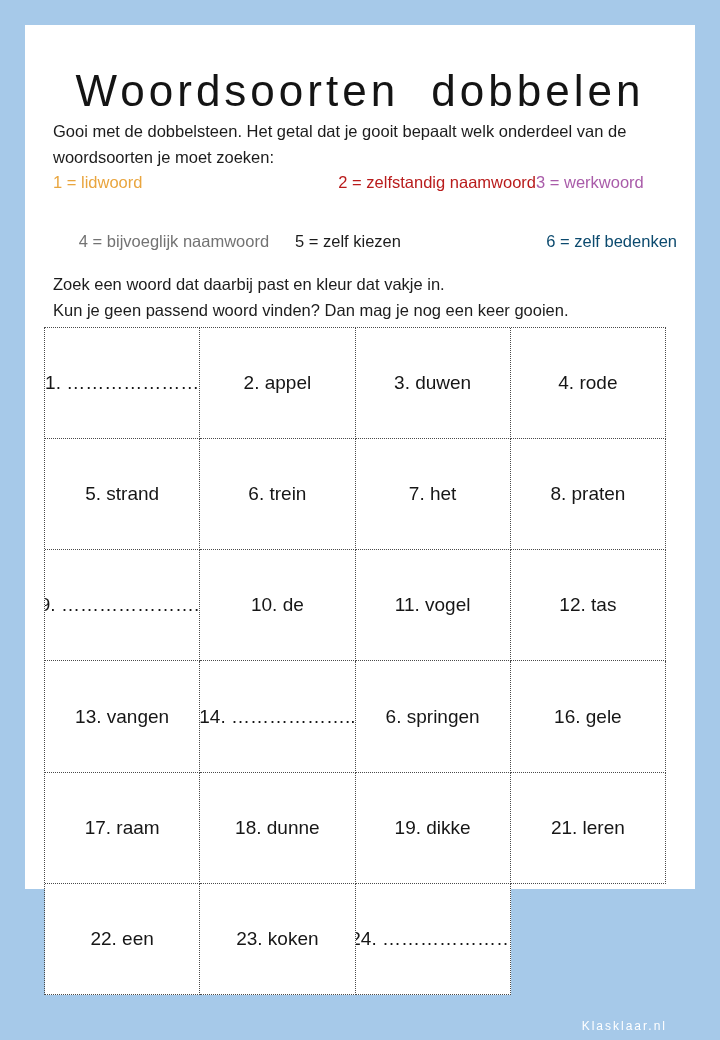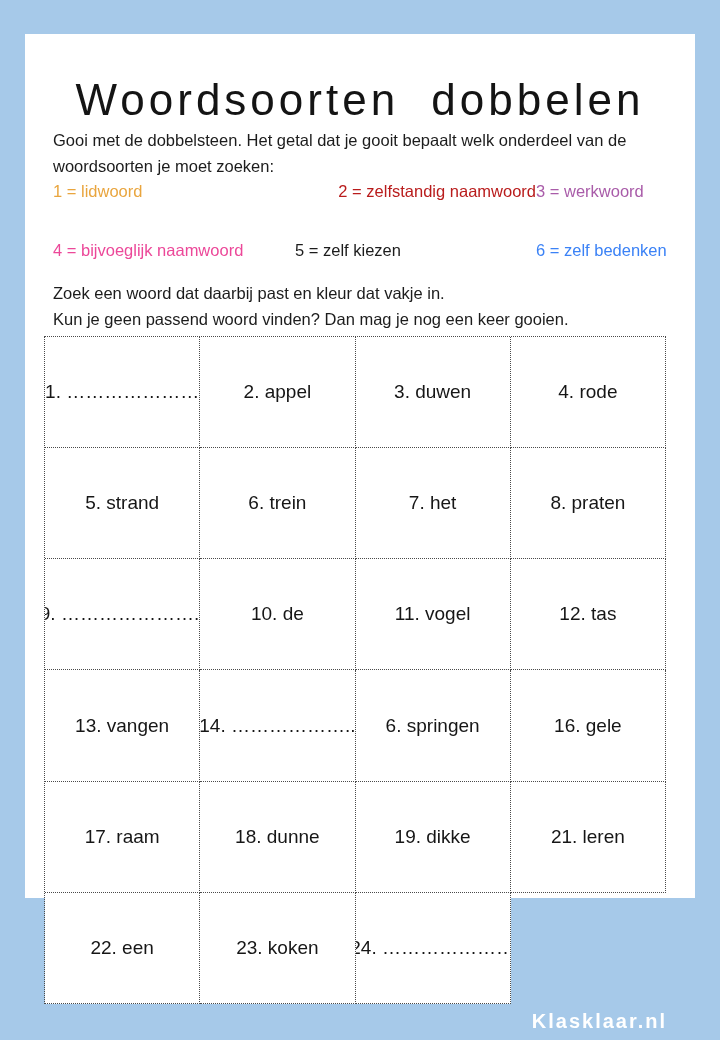--- a/index.html
+++ b/index.html
@@ -7,21 +7,20 @@
     width: 720px; height: 1040px;
     position: relative; overflow: hidden;
     background: #A6C9E9;
     font-family: "Liberation Sans", sans-serif;
     color: #1c1c1c;
   }
   .sheet {
     position: absolute; left: 25px; top: 25px;
     width: 670px; height: 864px;
     background: #ffffff;
-    margin-top: 9px;
   }
   .title {
     position: absolute; top: 12px; left: 0; right: 0;
     text-align: center;
     font-size: 44px;
     font-weight: 300;
     letter-spacing: 4px;
     word-spacing: 16px;
     color: #141414;
     white-space: nowrap;
@@ -59,41 +58,41 @@
     display: flex; align-items: center; justify-content: center;
     font-size: 19px; color: #161616;
     padding: 0 5px;
     overflow: hidden;
     white-space: nowrap;
     background: #ffffff;
   }
   .brand {
     position: absolute; right: 53px; bottom: 7px;
     color: #ffffff;
-    font-size: 20px;
+    font-size: 12px;
     letter-spacing: 2px;
-    font-weight: 700;
+    font-weight: 400;
   }
 </style>
 </head>
 <body style="background: rgb(166, 201, 233);">
 
 <div class="sheet">
 
   <h1 class="title">Woordsoorten dobbelen</h1>
 
   <p class="para p1"><span>Gooi met de dobbelsteen. Het getal dat je gooit bepaalt </span><b>welk onderdeel van de</b><br><b>woordsoorten</b><span> je moet zoeken:</span></p>
 
   <div class="legend">
     <span class="legend-item" style="color: rgb(233, 165, 62);">1 = lidwoord</span>
     <span class="legend-item" style="color: #b91c1c; text-align: right;">2 = zelfstandig naamwoord</span>
     <span class="legend-item" style="color: rgb(169, 92, 169);">3 = werkwoord</span>
-    <span class="legend-item" style="color: #ec4899;">4 = bijvoeglijk naamwoord</span>
+    <span class="legend-item" style="color: #737373; text-align: center;">4 = bijvoeglijk naamwoord</span>
     <span class="legend-item" style="color: rgb(28, 28, 28);">5 = zelf kiezen</span>
-    <span class="legend-item" style="color: #3b82f6;">6 = zelf bedenken</span>
+    <span class="legend-item" style="color: #0c4a6e; text-align: right;">6 = zelf bedenken</span>
   </div>
 
   <p class="para p2"><span>Zoek een woord dat daarbij past en </span><b>kleur dat vakje in</b><span>.</span><br><span>Kun je geen passend woord vinden? Dan mag je </span><b>nog een keer gooien</b><span>.</span></p>
 
   <div class="word-grid">
     <div class="cell">1. …………………</div>
     <div class="cell">2. appel</div>
     <div class="cell">3. duwen</div>
     <div class="cell">4. rode</div>
     <div class="cell">5. strand</div>

